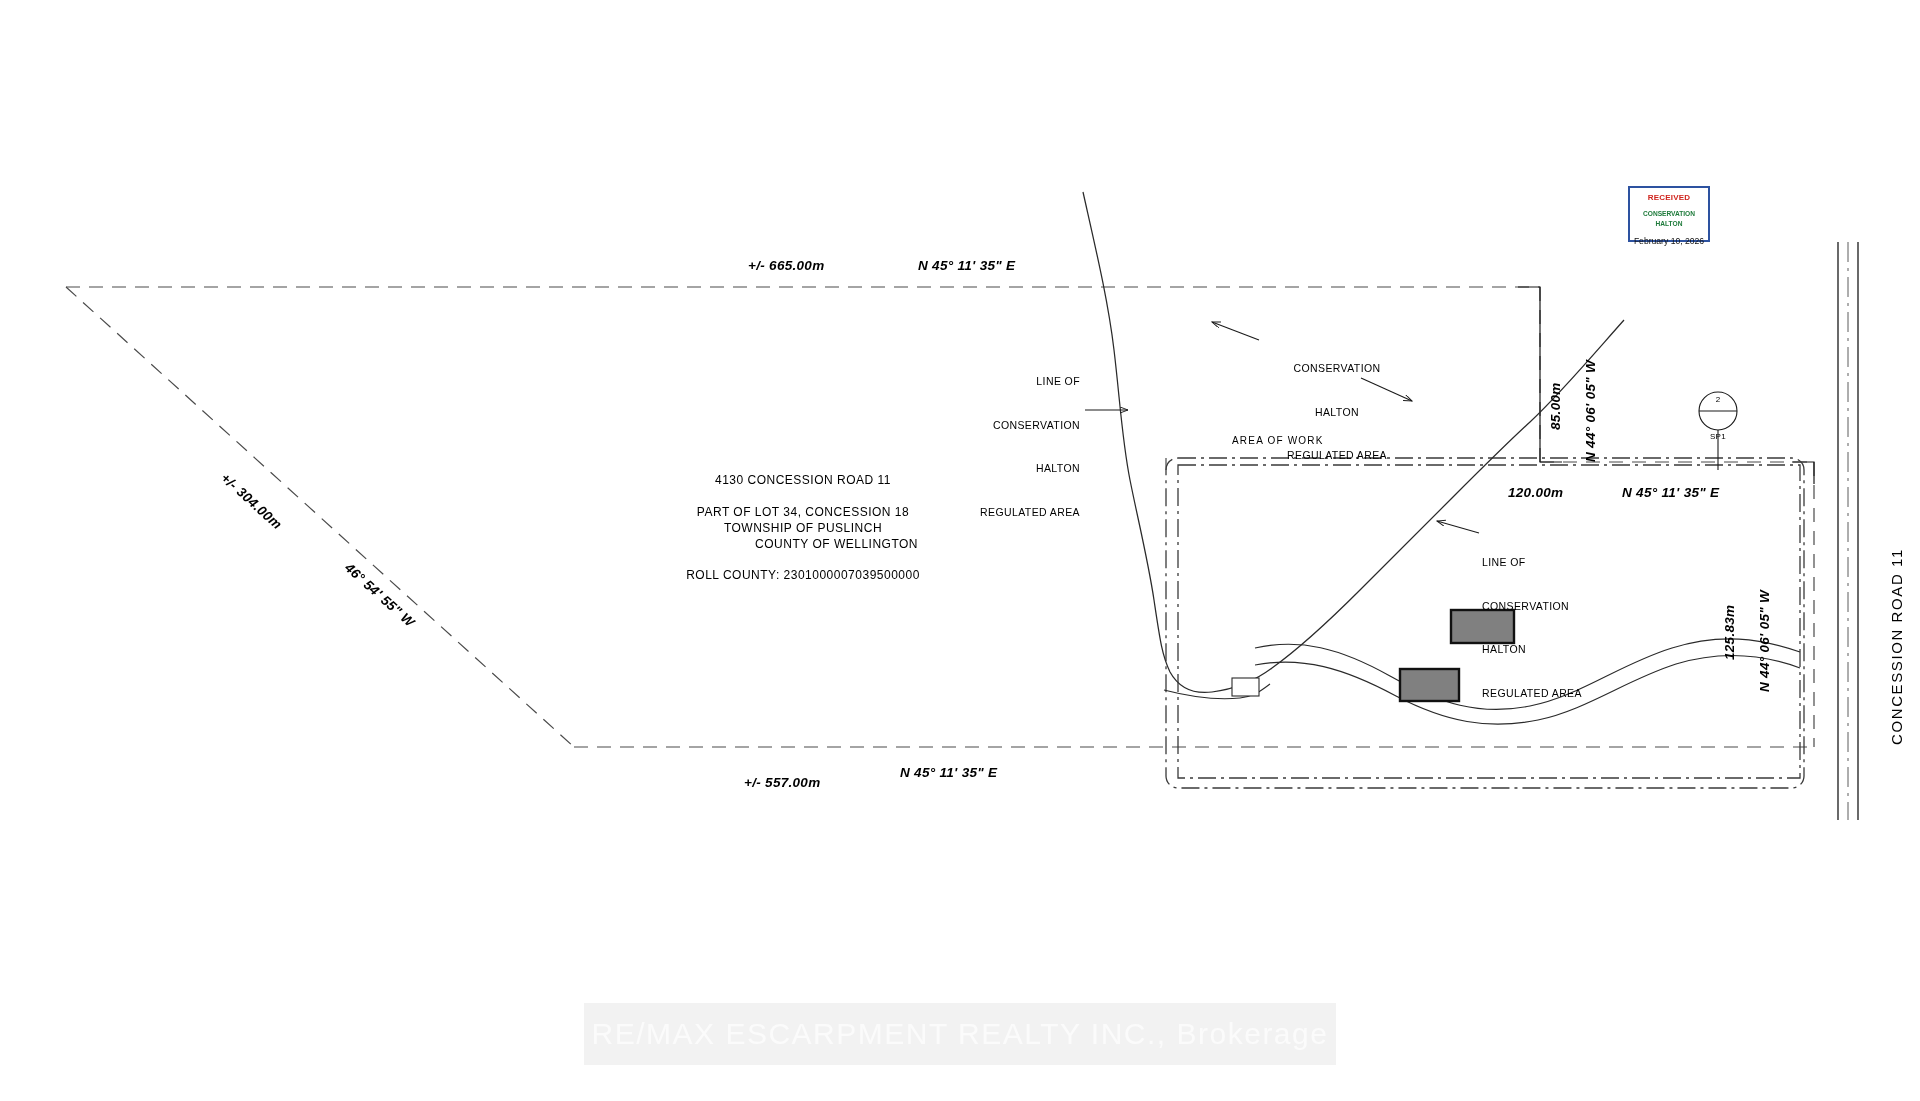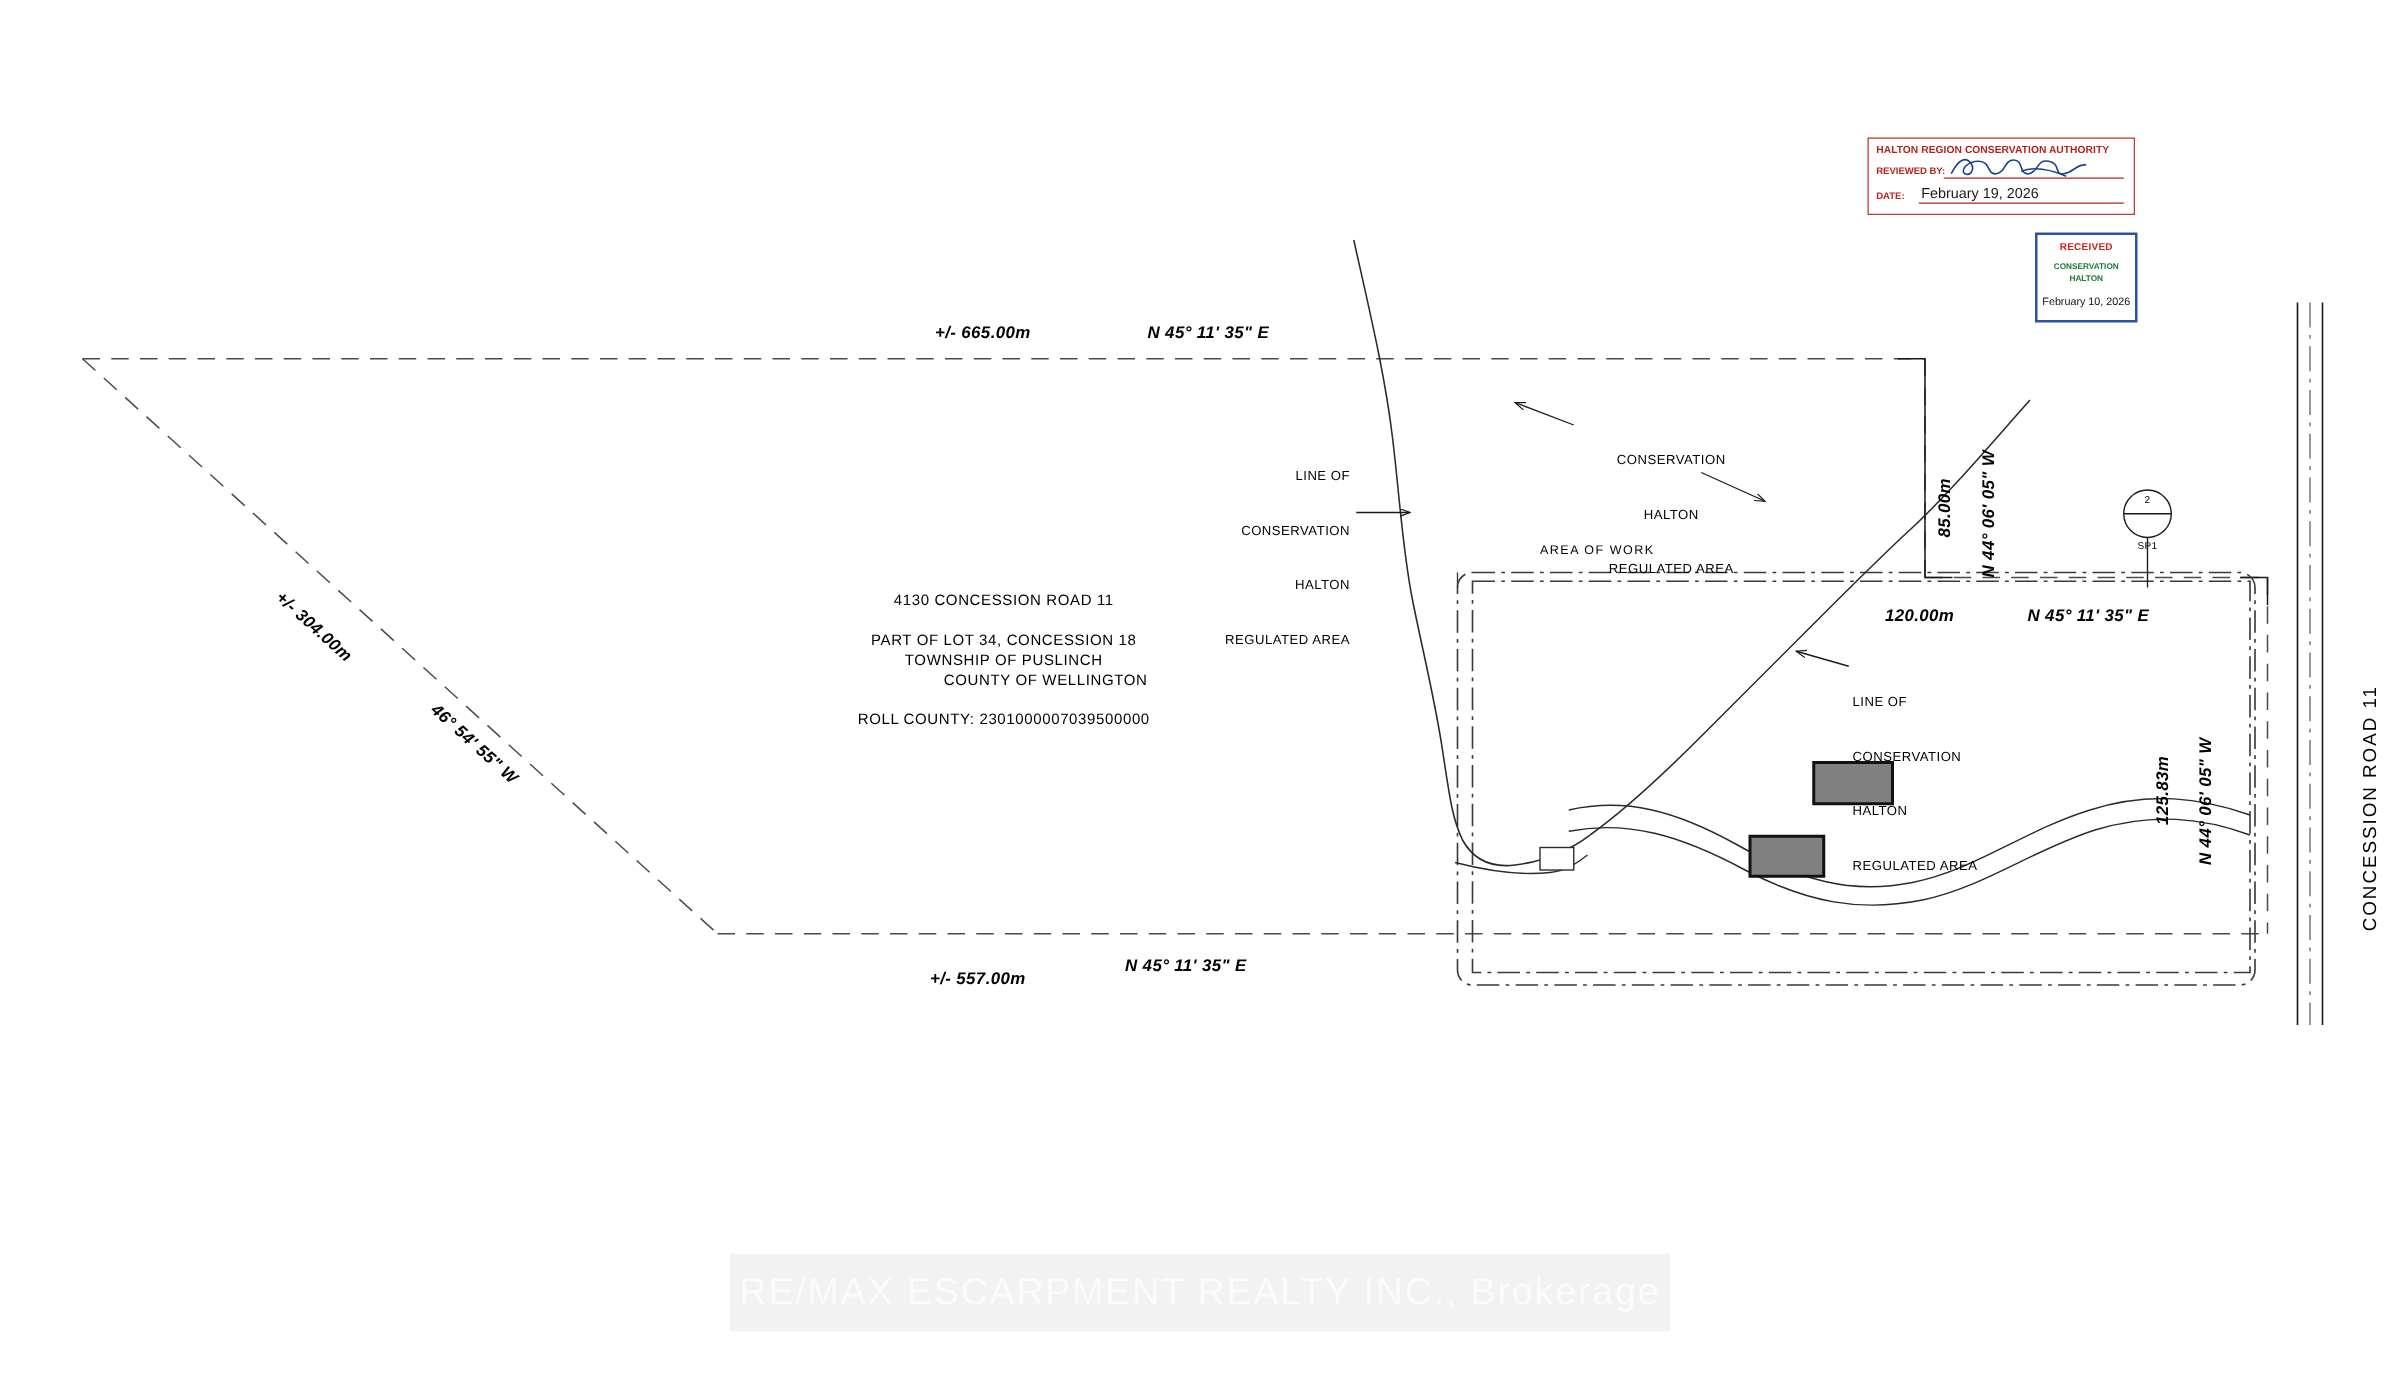--- a/index.html
+++ b/index.html
@@ -78,21 +78,21 @@
     left: 56px;
     top: -6px;
     width: 120px;
     height: 22px;
   }
   .stamp-blue {
     position: absolute;
     left: 1628px;
     top: 186px;
     width: 82px;
-    height: 72px;
+    height: 56px;
     border: 2px solid #2d52a0;
     background: #ffffff;
     box-sizing: border-box;
     text-align: center;
     padding-top: 5px;
   }
   .stamp-blue-received {
     color: #d0241d;
     font-size: 8px;
     font-weight: bold;
@@ -267,38 +267,20 @@
       <line x1="1361" y1="378" x2="1412" y2="401" marker-end="url(#arrowEnd)"></line>
 
       <line x1="1479" y1="533" x2="1437" y2="521" marker-end="url(#arrowEnd)"></line>
     </g>
 
     <g stroke="#3a3a3a" fill="none" stroke-width="1.1">
       <line x1="1166" y1="458" x2="1166" y2="470"></line>
     </g>
   </svg>
 
-  <div class="stamp-red">
-    <div class="stamp-red-title">HALTON REGION CONSERVATION AUTHORITY</div>
-    <div class="stamp-row">
-      <span class="stamp-label">REVIEWED BY:</span>
-      <svg class="signature" viewBox="0 0 120 22">
-        <path d="M4,16 C10,4 16,2 20,8 C23,13 19,18 15,16 C11,14 16,6 26,6
-                 C36,6 32,17 40,16 C48,15 46,5 54,5 C62,5 58,17 66,16
-                 C74,15 72,4 82,6 C92,8 86,17 94,16 C102,15 104,8 112,9" fill="none" stroke="#1d3f8f" stroke-width="1.3"></path>
-        <path d="M60,14 C70,10 82,12 96,18" fill="none" stroke="#1d3f8f" stroke-width="1.1"></path>
-      </svg>
-      <span class="stamp-rule"></span>
-    </div>
-    <div class="stamp-row">
-      <span class="stamp-label">DATE:</span>
-      <span class="stamp-date-value">February 19, 2026</span>
-      <span class="stamp-rule date"></span>
-    </div>
-  </div>
 
   <div class="stamp-blue">
     <div class="stamp-blue-received">RECEIVED</div>
     <div class="stamp-blue-org">CONSERVATION</div>
     <div class="stamp-blue-org" style="margin-top:0">HALTON</div>
     <div class="stamp-blue-date">February 10, 2026</div>
   </div>
 
   <div class="plan-label dim-text" style="left:748px; top:258px;">+/- 665.00m</div>
   <div class="plan-label dim-text" style="left:918px; top:258px;">N 45° 11' 35" E</div>

